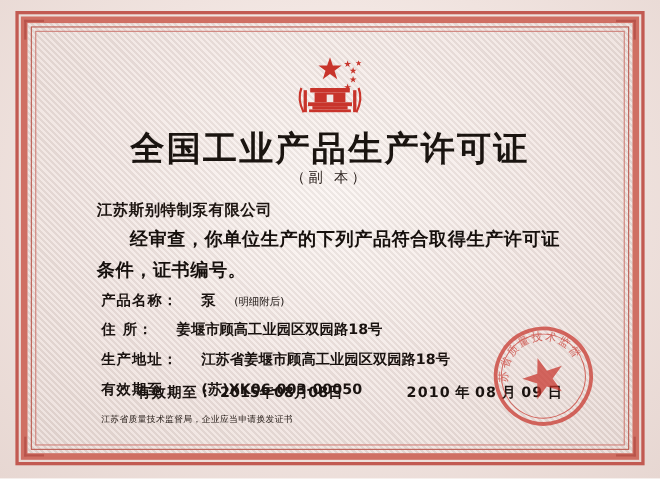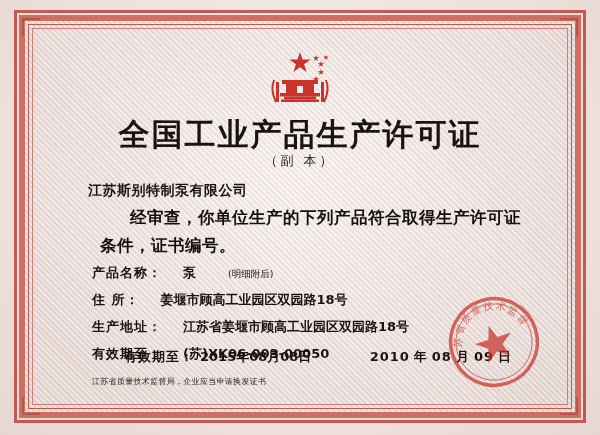--- a/index.html
+++ b/index.html
@@ -129,21 +129,21 @@
     position: absolute;
     left: 52px;
     top: 150px;
     font-size: 14px;
     font-weight: bold;
     color: #1c1410;
     letter-spacing: 0.5px;
   }
   #statement {
     position: absolute;
-    left: 64px;
+    left: 52px;
     right: 26px;
     top: 172px;
     font-size: 16.5px;
     font-weight: bold;
     line-height: 28px;
     color: #16100d;
     letter-spacing: 0.5px;
   }
   #statement .indent { display: block; text-indent: 30px; }
 
@@ -168,21 +168,21 @@
     letter-spacing: 1px;
   }
   .field-value {
     font-weight: bold;
     margin-left: 6px;
     white-space: nowrap;
   }
   .field-note {
     font-weight: normal;
     font-size: 9.5px;
-    margin-left: 17px;
+    margin-left: 2px;
   }
 
   
   #date-row {
     position: absolute;
     left: 56px;
     right: 34px;
     top: 316px;
     display: flex;
     align-items: baseline;

